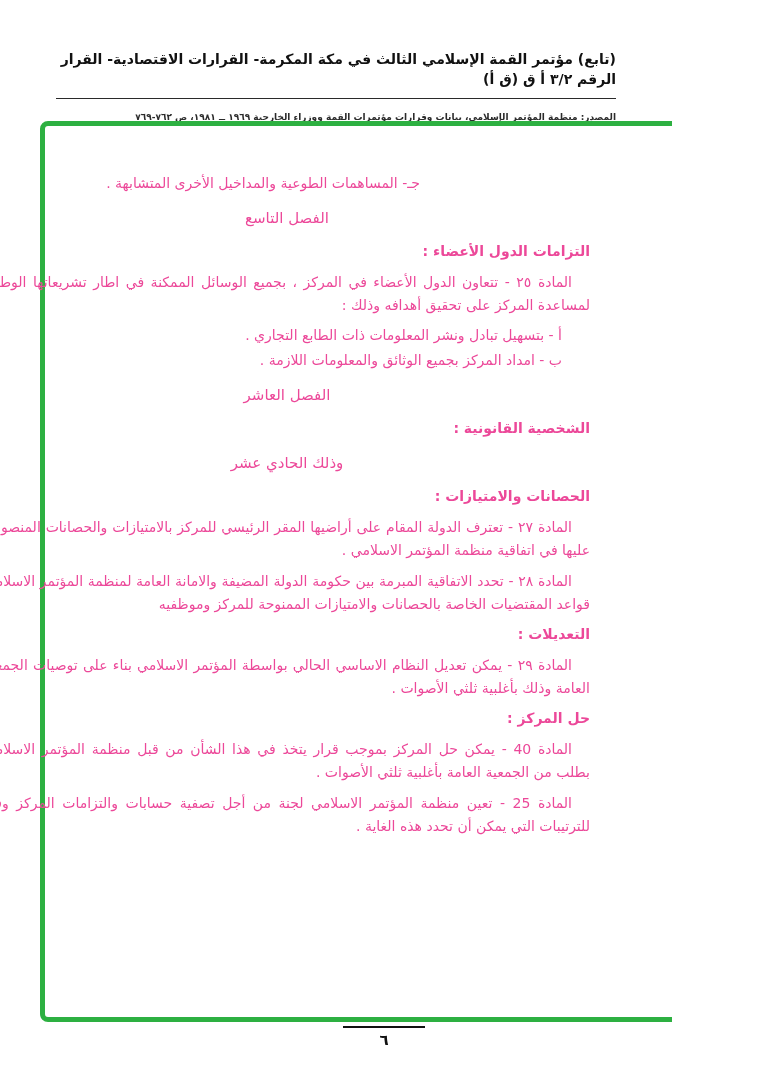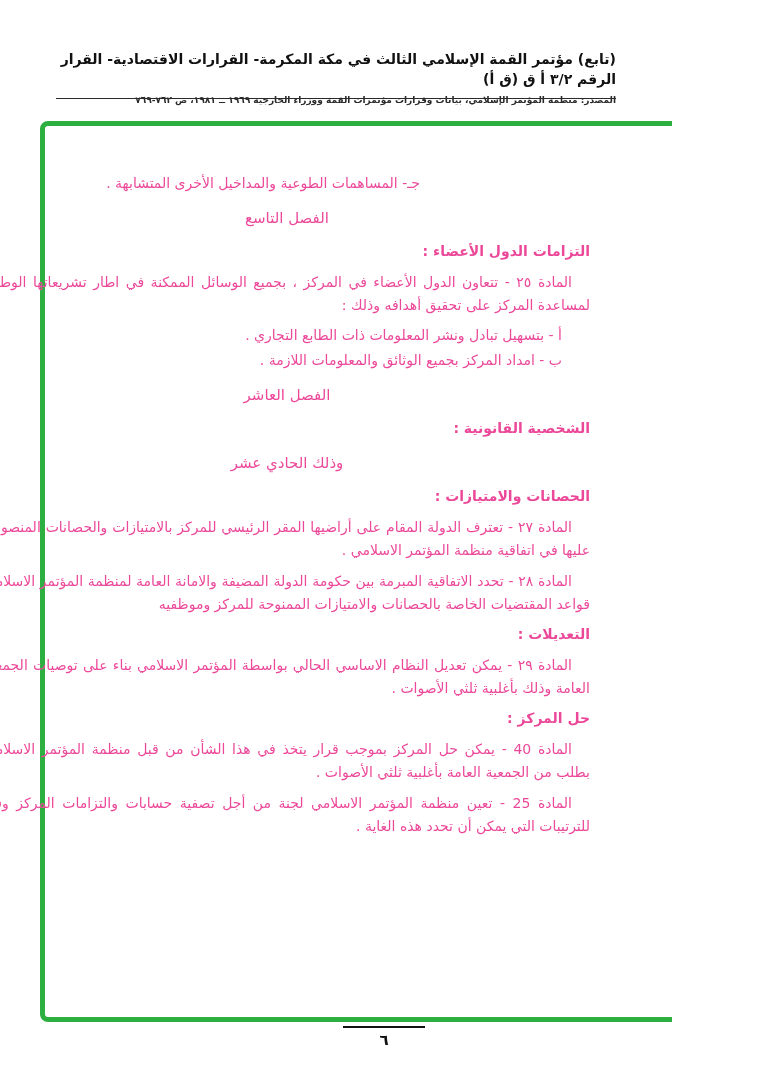--- a/index.html
+++ b/index.html
@@ -9,21 +9,21 @@
     position: relative; width: 672px; height: 1085px;
     background: #ffffff; color: #1b1b1b; overflow: hidden;
   }
 
   
   .doc-header {
     position: absolute; top: 50px; right: 56px; left: 56px;
     direction: rtl; text-align: right;
   }
   .doc-title { font-size: 14px; font-weight: bold; color: #111; line-height: 1.4; }
-  .doc-source { font-size: 9px; font-weight: bold; color: #2b2b2b; margin-top: 6px; letter-spacing: 0.2px; }
+  .doc-source { font-size: 9px; font-weight: bold; color: #2b2b2b; margin-top: 23px; letter-spacing: 0.2px; }
   .header-rule {
     position: absolute; top: 98px; right: 56px; left: 56px;
     border-top: 1.5px solid #2a2a2a;
   }
 
   
   .green-box {
     position: absolute; top: 121px; left: 40px;
     width: 688px; height: 901px;
     border: 5px solid #2db041; border-radius: 8px;

